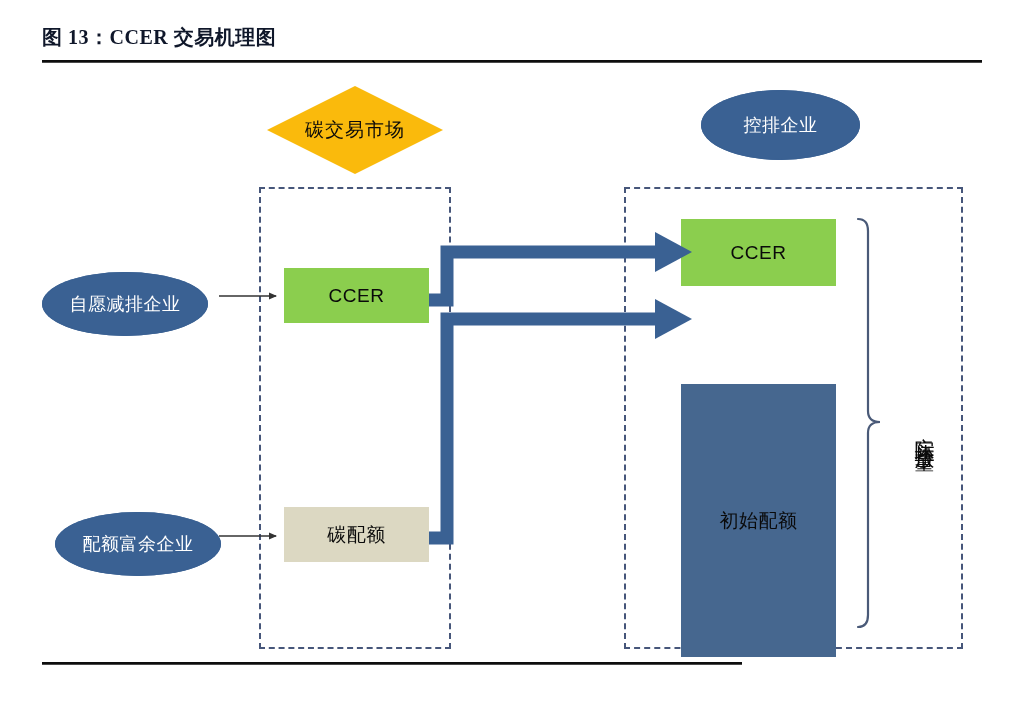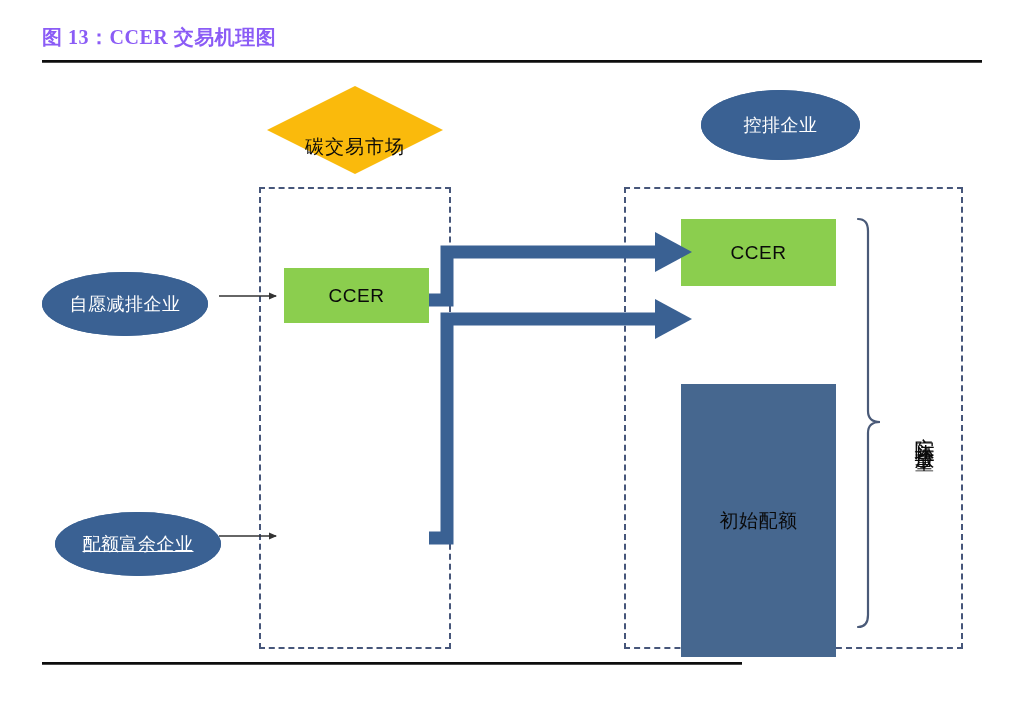--- a/index.html
+++ b/index.html
@@ -22,21 +22,21 @@
 
   
   .fig-title {
     position: absolute;
     left: 42px;
     top: 24px;
     font-family: "Liberation Serif", "DejaVu Serif", serif;
     font-weight: bold;
     font-size: 20px;
     letter-spacing: 0.5px;
-    color: #8b5cf6;
+    color: #0f172a;
     white-space: nowrap;
   }
   .rule-top {
     position: absolute;
     left: 42px;
     top: 60px;
     width: 940px;
     height: 0;
     border-top: 2px solid #0d0d0d;
     border-bottom: 1px solid #4a4a4a;
@@ -74,21 +74,21 @@
   .diamond-wrap {
     position: absolute;
     left: 265px;
     top: 84px;
     width: 180px;
     height: 92px;
   }
   .diamond-wrap svg { display: block; }
   .diamond-label {
     position: absolute;
-    left: 0; top: 17px;
+    left: 0; top: 0;
     width: 180px; height: 92px;
     display: flex; align-items: center; justify-content: center;
     font-size: 19px;
     color: #0a0a0a;
     letter-spacing: 1px;
     pointer-events: none;
   }
 
   
   .ellipse {
@@ -98,21 +98,21 @@
     display: flex;
     align-items: center;
     justify-content: center;
     color: #ffffff;
     font-size: 18px;
     letter-spacing: 0.5px;
     box-shadow: inset 0 0 0 1px #3A6193;
   }
   #ellipse-ctrl   { left: 701px; top: 90px;  width: 159px; height: 70px; font-size: 18px; }
   #ellipse-vol    { left: 42px;  top: 272px; width: 166px; height: 64px; }
-  #ellipse-surp   { left: 55px;  top: 512px; width: 166px; height: 64px; text-decoration: underline; }
+  #ellipse-surp   { left: 55px;  top: 512px; width: 166px; height: 64px; }
 
   
   .flat-box {
     position: absolute;
     display: flex;
     align-items: center;
     justify-content: center;
     font-size: 19px;
     color: #0a0a0a;
     letter-spacing: 0.5px;
@@ -177,20 +177,21 @@
       <polygon points="90,2 178,46 90,90 2,46" fill="#FABA0C"></polygon>
     </svg>
     <div class="diamond-label">碳交易市场</div>
   </div>
 
   <div class="ellipse" id="ellipse-ctrl">控排企业</div>
   <div class="ellipse" id="ellipse-vol">自愿减排企业</div>
   <div class="ellipse" id="ellipse-surp">配额富余企业</div>
 
   <div class="flat-box" id="box-ccer-left">CCER</div>
+  <div class="flat-box" id="box-quota-left">碳配额</div>
 
   <div class="stack-seg" id="seg-ccer">CCER</div>
   <div class="stack-seg" id="seg-init">初始配额</div>
 
   <svg id="bracket" width="40" height="420" viewBox="0 0 40 420">
     <path d="M8,4 Q18,4 18,16 L18,196 Q18,207 30,207 Q18,207 18,218 L18,400 Q18,412 8,412" fill="none" stroke="#4a5a78" stroke-width="2.2" stroke-linecap="round"></path>
   </svg>
   <div class="vert-label">实际排放量</div>
 
   <div class="connector-layer">

